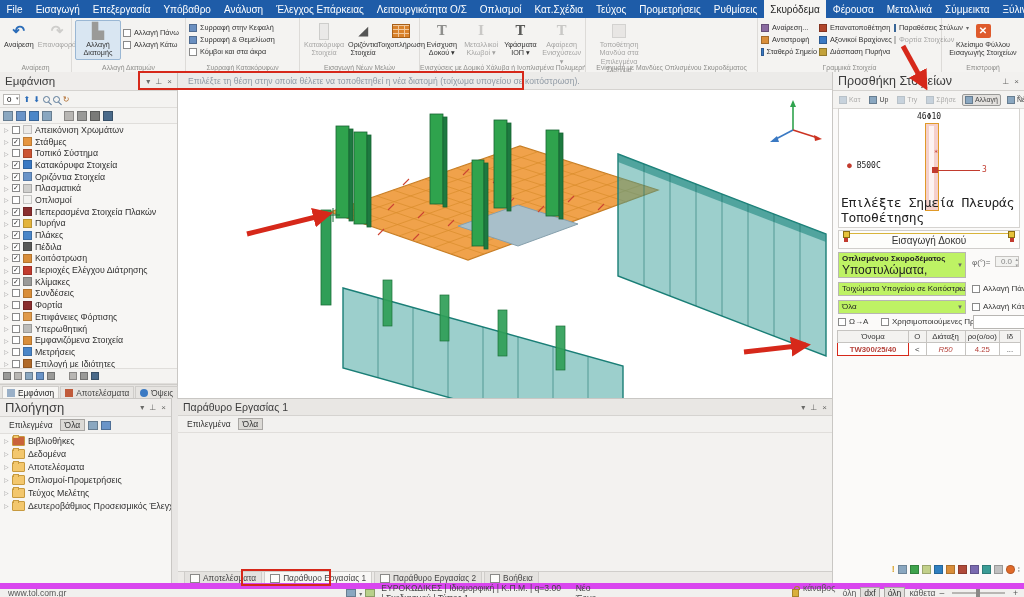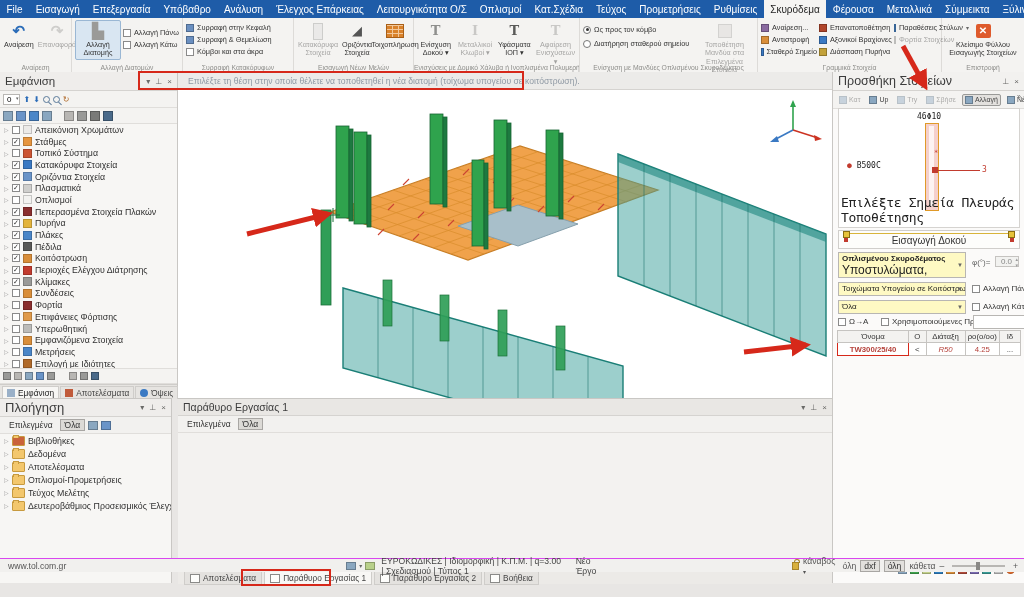--- a/index.html
+++ b/index.html
@@ -80,33 +80,33 @@
   .wtab{display:flex;align-items:center;gap:3px;font-size:8.3px;color:#444;padding:0 5px;height:12px;border:1px solid #cfcdca;background:#e4e2df}
   .wtab.active{background:#f8f7f5}
   
   #add-panel{position:absolute;left:832px;top:72px;width:192px;height:511px;background:#fbfaf9;border-left:1px solid #c9c7c4;box-sizing:border-box}
   #add-panel .phdr{height:18px;font-size:12.5px;background:#f2f1ef}
   #preview-box{position:absolute;left:5px;top:36px;width:180px;height:118px;background:#fff;border:1px solid #d5d3d0;font-family:"DejaVu Sans Mono",monospace}
   .mono{font-family:"DejaVu Sans Mono",monospace}
   #insert-strip{position:absolute;left:5px;top:158px;width:180px;height:17px;background:#fdfdfb;border:1px solid #d0cecb}
   .handle{position:absolute;width:5px;height:5px;background:#e6c23a;border:1px solid #8a6d12}
   .handle-red{position:absolute;width:4px;height:4px;background:#c23b2e}
-  .combo{position:relative;background:#fef9c3;border:1px solid #b8b6b3;font-size:8px;color:#222;padding:1px 8px 1px 3px;overflow:hidden;white-space:nowrap;box-sizing:border-box}
+  .combo{position:relative;background:#bef264;border:1px solid #b8b6b3;font-size:8px;color:#222;padding:1px 8px 1px 3px;overflow:hidden;white-space:nowrap;box-sizing:border-box}
   .combo .caret{position:absolute;right:2px;top:50%;transform:translateY(-50%);font-size:6px;color:#666}
   .cblab{font-size:8px;color:#333;display:flex;align-items:center;gap:3px;white-space:nowrap}
   
   #sect-table{position:absolute;left:4px;top:258px;width:184px;border-collapse:collapse;font-size:7.8px;color:#333}
   #sect-table th{background:#f3f2f0;border:1px solid #c6c4c1;font-weight:normal;padding:0 1px;height:11px}
   #sect-table td{border:1px solid #c6c4c1;padding:0 2px;height:12px;text-align:center;background:#fff}
   .redtxt{color:#b5413a}
   td.annot{border:1.5px solid #d6281a !important;color:#b5413a;font-weight:bold}
   #panel-icons{position:absolute;left:0;right:4px;top:420px;display:flex;justify-content:flex-end;gap:3px;align-items:center}
   .pic{width:9px;height:9px;border:1px solid rgba(0,0,0,.2);box-sizing:border-box}
   
-  #statusbar{position:absolute;left:0;top:558px;width:1024px;height:14px;background:#f1f0ee;border-top:1px solid #d946ef;display:flex;align-items:center;font-size:8.6px;color:#555;box-sizing:border-box}
+  #statusbar{position:absolute;left:0;top:583px;width:1024px;height:14px;background:#f1f0ee;border-top:6px solid #d946ef;display:flex;align-items:center;font-size:8.6px;color:#555;box-sizing:border-box}
   .press{border:1px solid #a8a6a3;background:#e2e0dd;padding:0 3px;color:#333}
   .lockic{display:inline-block;width:8px;height:6px;background:#d9b03c;border:1px solid #a8842a;position:relative;margin:0 4px}
   .lockic::before{content:"";position:absolute;left:1px;top:-4px;width:4px;height:3px;border:1px solid #a8842a;border-bottom:none;border-radius:3px 3px 0 0}
   .slider-track{display:inline-block;width:56px;height:2px;background:#b8b6b3;position:relative;margin:0 4px}
   .slider-thumb{position:absolute;left:24px;top:-3px;width:4px;height:8px;background:#8a8886}
   
   #annot{position:absolute;left:0;top:0;width:1024px;height:597px;pointer-events:none;z-index:60}
 </style>
 </head>
 <body>
@@ -213,30 +213,20 @@
         <span class="ric ticon" style="color:#5a5a58">T</span>
         <span><span>Υφάσματα ΙΟΠ</span> ▾</span>
       </div>
     <div class="rbtn disabled" style="width:40px">
         <span class="ric ticon">T</span>
         <span><span>Αφαίρεση Ενισχύσεων</span> ▾</span>
       </div>
     <div class="rgc">Ενισχύσεις με Δομικό Χάλυβα ή Ινοπλισμένα Πολυμερή</div>
   </div>
   <div class="rgroup" style="width:178px">
-    <div class="rcol" style="width:112px;gap:5px;padding-top:5px">
-      <div class="rrow">
-          <span class="rdo on"></span>
-          <span>Ως προς τον κόμβο</span>
-        </div>
-      <div class="rrow">
-          <span class="rdo"></span>
-          <span>Διατήρηση σταθερού σημείου</span>
-        </div>
-    </div>
     <div class="rbtn disabled" style="width:58px">
         <span class="ric">
           <span style="display:inline-block;width:12px;height:12px;background:#d8d6d3;border:1px solid #a8a6a3"></span>
         </span>
         <span>Τοποθέτηση Μανδύα στα Επιλεγμένα Στοιχεία</span>
       </div>
     <div class="rgc">Ενίσχυση με Μανδύες Οπλισμένου Σκυροδέματος</div>
   </div>
   <div class="rgroup" style="width:184px">
     <div class="rcol" style="width:56px">

